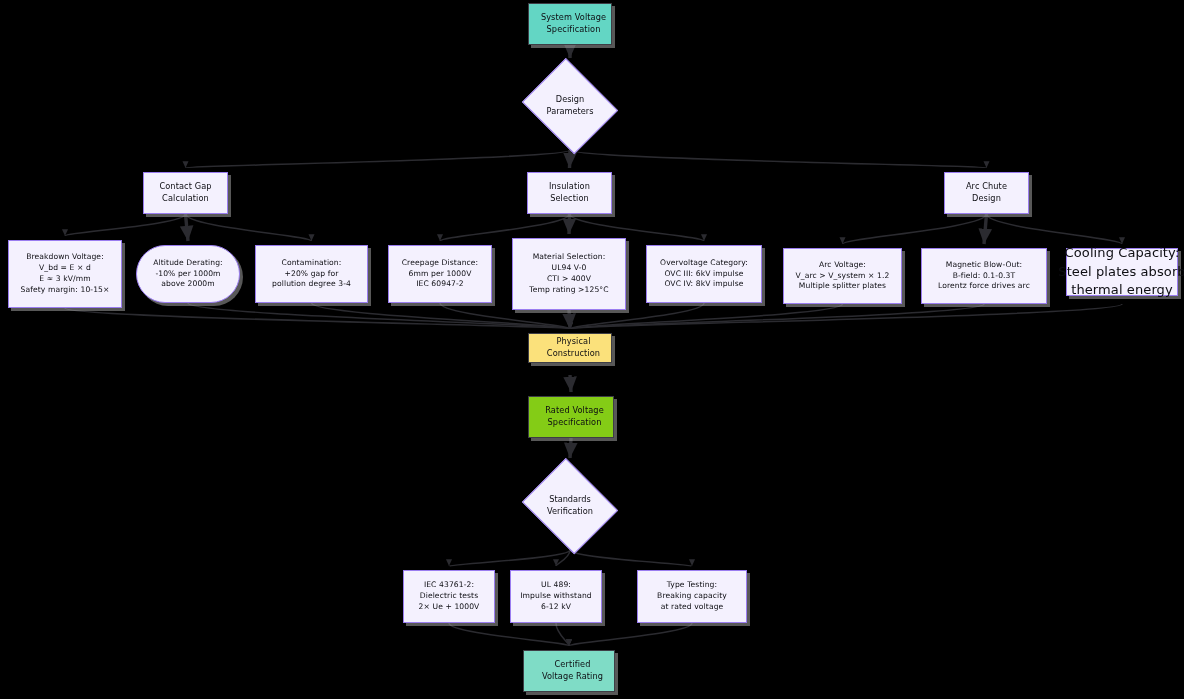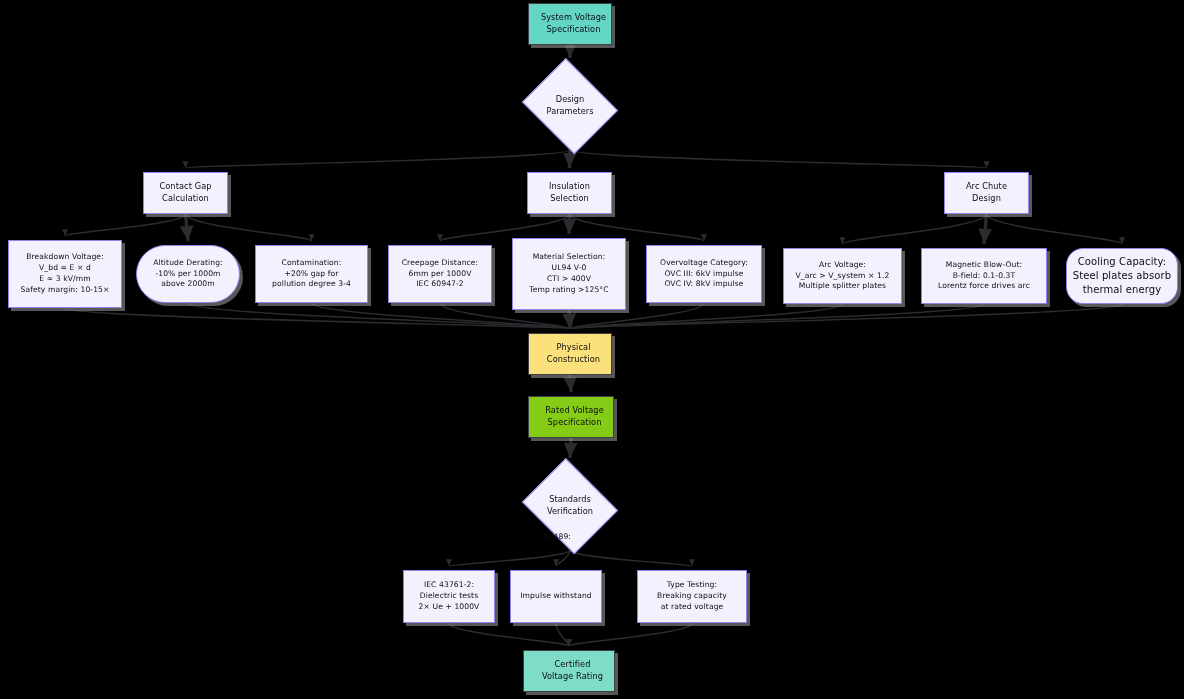--- a/index.html
+++ b/index.html
@@ -134,46 +134,46 @@
       <div class="node rect" style="left: 783px; top: 248px; width: 119px; height: 56px; font-size: 7.6px; line-height: 1.42;">
         <span class="ln">Arc Voltage:</span>
         <span class="ln">V_arc &gt; V_system × 1.2</span>
         <span class="ln">Multiple splitter plates</span>
       </div>
       <div class="node rect" style="left: 921px; top: 248px; width: 126px; height: 56px; font-size: 7.6px; line-height: 1.42;">
         <span class="ln">Magnetic Blow-Out:</span>
         <span class="ln">B-field: 0.1-0.3T</span>
         <span class="ln">Lorentz force drives arc</span>
       </div>
-      <div class="node rect" style="left: 1066px; top: 248px; width: 112px; height: 56px; font-size: 10px; line-height: 1.42; border-radius: 17px;">
+      <div class="node rect" style="left: 1066px; top: 248px; width: 112px; height: 48px; font-size: 13px; line-height: 1.42;">
         <span class="ln">Cooling Capacity:</span>
         <span class="ln">Steel plates absorb</span>
         <span class="ln">thermal energy</span>
       </div>
-      <div class="node rect term proc" style="left: 528px; top: 333px; width: 84px; height: 42px; font-size: 8.2px; line-height: 1.42;">
+      <div class="node rect term proc" style="left: 528px; top: 333px; width: 84px; height: 30px; font-size: 8.2px; line-height: 1.42;">
         <span class="ln">Physical</span>
         <span class="ln">Construction</span>
       </div>
       <div class="node rect term rated" style="left: 528px; top: 396px; width: 86px; height: 42px; font-size: 8.2px; line-height: 1.42;">
         <span class="ln">Rated Voltage</span>
         <span class="ln">Specification</span>
       </div>
       <div class="dia" style="left: 518px; top: 462px; width: 104px; height: 88px; font-size: 8.2px; line-height: 1.42;">
         <div class="shape" style="width: 73.528px; height: 62.216px; left: 15.236px; top: 12.892px;"></div>
         <div class="lbl">
           <span class="ln">Standards</span>
           <span class="ln">Verification</span>
         </div>
       </div>
       <div class="node rect" style="left: 403px; top: 570px; width: 92px; height: 53px; font-size: 7.6px; line-height: 1.42;">
         <span class="ln">IEC 43761-2:</span>
         <span class="ln">Dielectric tests</span>
         <span class="ln">2× Ue + 1000V</span>
       </div>
-      <div class="node rect" style="left: 510px; top: 570px; width: 92px; height: 53px; font-size: 7.6px; line-height: 1.42; gap: 48px;">
+      <div class="node rect" style="left: 510px; top: 570px; width: 92px; height: 53px; font-size: 7.6px; line-height: 1.42;">
         <span class="ln">UL 489:</span>
         <span class="ln">Impulse withstand</span>
         <span class="ln">6-12 kV</span>
       </div>
       <div class="node rect" style="left: 637px; top: 570px; width: 110px; height: 53px; font-size: 7.6px; line-height: 1.42;">
         <span class="ln">Type Testing:</span>
         <span class="ln">Breaking capacity</span>
         <span class="ln">at rated voltage</span>
       </div>
       <div class="node rect term finish" style="left: 523px; top: 650px; width: 92px; height: 42px; font-size: 8.2px; line-height: 1.42;">

